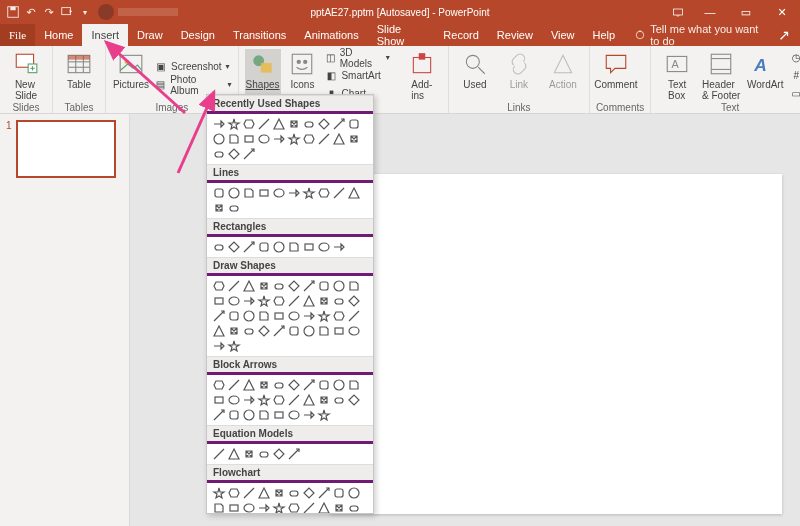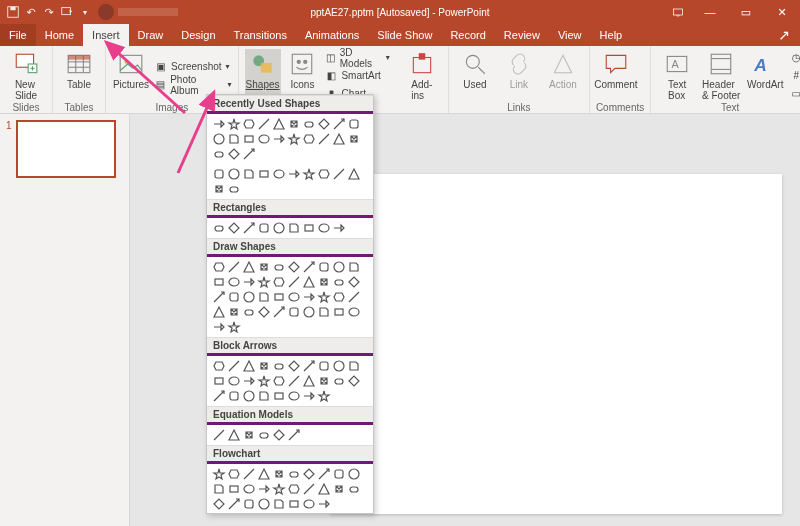--- a/index.html
+++ b/index.html
@@ -6,21 +6,21 @@
   body { background: #e6e6e6; width: 800px; height: 526px; overflow: hidden; position: relative; }
   .titlebar { height: 24px; background: #b7472a; color: #fff; display: flex; align-items: center; font-size: 11px; position: relative; }
   .qat { display: flex; gap: 4px; padding: 0 6px; align-items: center; }
   .qat span { width: 14px; height: 14px; display: inline-flex; align-items: center; justify-content: center; opacity: .9; }
   .title-center { position: absolute; left: 50%; transform: translateX(-50%); font-size: 10px; }
   .winbtns { margin-left: auto; display: flex; }
   .winbtns span { width: 36px; height: 24px; display: inline-flex; align-items: center; justify-content: center; font-size: 11px; }
   .user { display:flex; align-items:center; gap:4px; margin-right:8px; font-size:10px;}
   .tabbar { height: 22px; background: #b7472a; display: flex; align-items: stretch; font-size: 11px; color: #fff; }
   .tabbar .tab { padding: 0 9px; display: flex; align-items: center; cursor: pointer; }
-  .tabbar .tab.file { background: #a33d21; }
+  .tabbar .tab.file { background: #a33d21; font-family: Liberation Serif, serif; }
   .tabbar .tab.active { background: #f3f2f1; color: #444; }
   .tell { margin-left: 10px; display: flex; align-items: center; gap: 4px; opacity: .9; }
   .tell svg { width:12px; height:12px;}
   .share { margin-left:auto; padding:0 10px; display:flex; align-items:center;}
   .ribbon { height: 68px; background: #f3f2f1; border-bottom: 1px solid #d6d6d6; display: flex; font-size: 10px; color: #444; }
   .group { border-right: 1px solid #e0dedc; padding: 3px 6px 0; display: flex; flex-direction: column; }
   .group .row { display:flex; gap:4px; flex:1; }
   .group .lbl { text-align:center; font-size:10px; color:#666; padding-bottom:0; }
   .big { display:flex; flex-direction:column; align-items:center; justify-content:flex-start; width:40px; gap:2px; padding-top:2px; cursor:pointer;}
   .big .ic { width:26px; height:26px; display:flex; align-items:center; justify-content:center;}
@@ -94,20 +94,27 @@
   <div class="tab active">Insert</div>
   <div class="tab">Draw</div>
   <div class="tab">Design</div>
   <div class="tab">Transitions</div>
   <div class="tab">Animations</div>
   <div class="tab">Slide Show</div>
   <div class="tab">Record</div>
   <div class="tab">Review</div>
   <div class="tab">View</div>
   <div class="tab">Help</div>
+  <div class="tell">
+    <svg viewBox="0 0 16 16">
+        <circle cx="8" cy="8" r="5" fill="none" stroke="#fff"></circle>
+        <rect x="7" y="2" width="2" height="2" fill="#fff"></rect>
+      </svg>
+    <span>Tell me what you want to do</span>
+  </div>
   <div class="share">
       <span style="font-size:14px;">↗</span>
     </div>
 </div>
 
 <div class="ribbon">
   <div class="group">
     <div class="row">
       <div class="big">
         <div class="ic">
@@ -445,20 +452,21 @@
           <path d="M1 6 L6 1 L11 6 L6 11 Z"></path>
         </svg>
       </div>
       <div class="shape">
         <svg viewBox="0 0 12 12">
           <line x1="1" y1="11" x2="11" y2="1"></line>
           <path d="M8 1 L11 1 L11 4"></path>
         </svg>
       </div>
     </div>
+    <div class="cat">Lines</div>
     <div class="shape-row">
       <div class="shape">
         <svg viewBox="0 0 12 12">
           <rect x="2" y="2" width="8" height="8" rx="2"></rect>
         </svg>
       </div>
       <div class="shape">
         <svg viewBox="0 0 12 12">
           <circle cx="6" cy="6" r="5"></circle>
         </svg>

